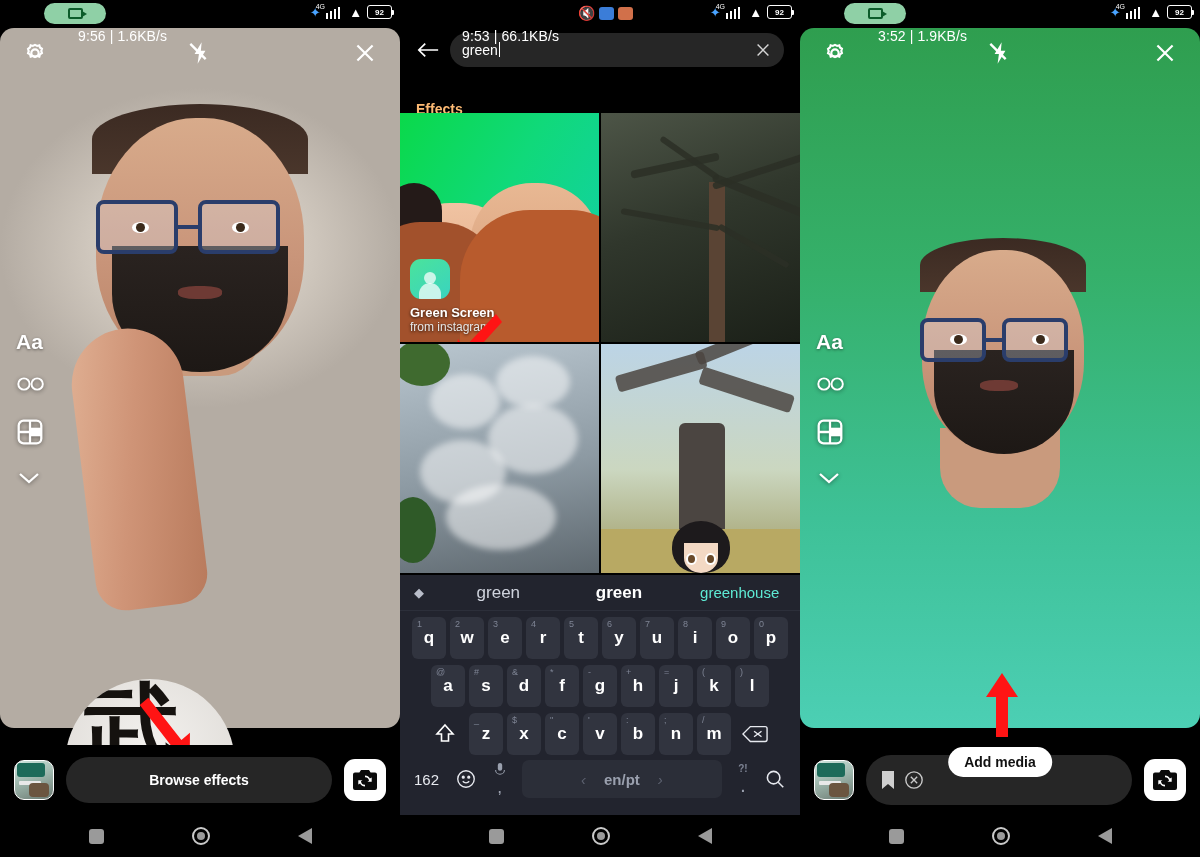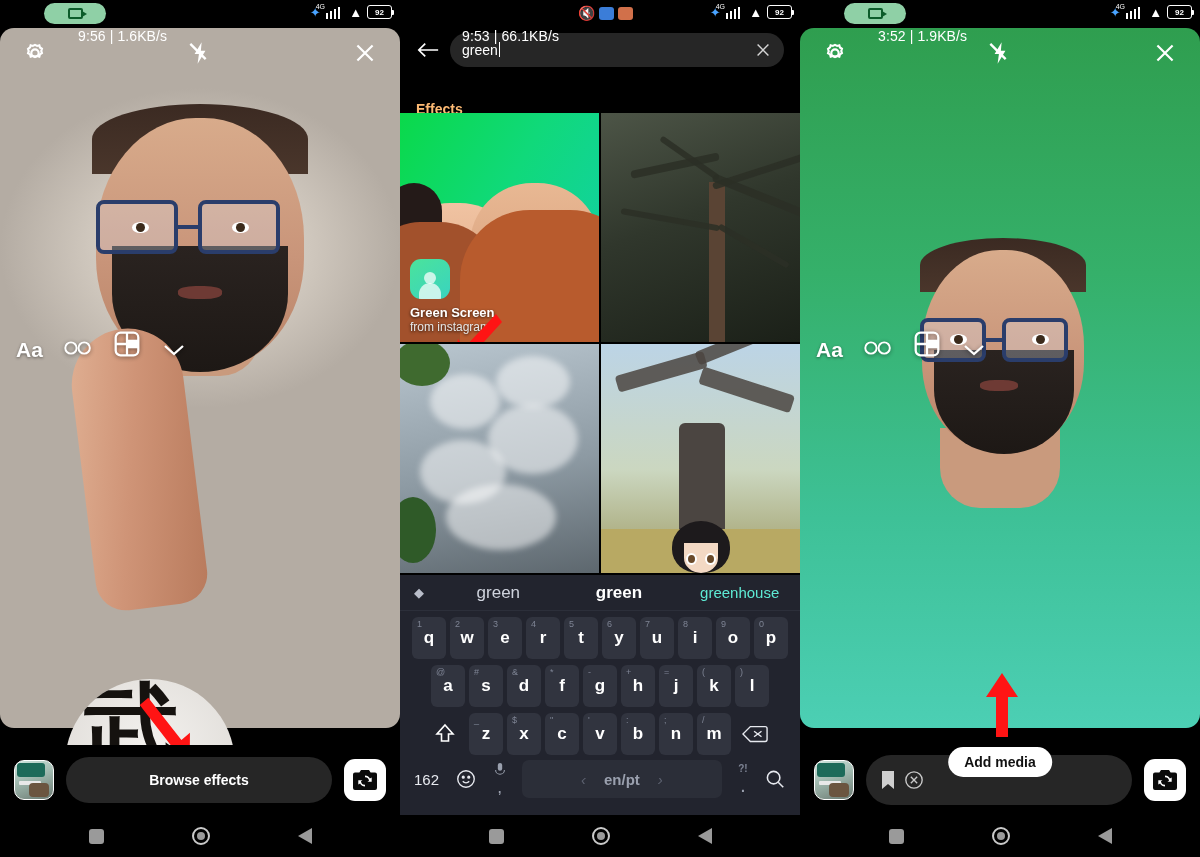--- a/index.html
+++ b/index.html
@@ -91,21 +91,21 @@
   .cam-top {
     position: absolute; top: 28px; left: 0; width: 400px; height: 50px;
     display: flex; align-items: center; justify-content: space-between;
     padding: 0 22px; z-index: 12;
   }
   .ic { color: #fff; cursor: pointer; display:flex; align-items:center; justify-content:center; }
 
   
   .tool-rail {
     position: absolute; left: 16px; top: 330px; width: 48px; z-index: 12;
-    display: flex; flex-direction: row; align-items: flex-end; gap: 20px;
+    display: flex; flex-direction: column; align-items: flex-start; gap: 20px;
   }
   .tool-aa { color:#fff; font-weight: bold; font-size: 21px; text-shadow: 0 1px 3px rgba(0,0,0,.45); }
   .tool-ic { color:#fff; filter: drop-shadow(0 1px 2px rgba(0,0,0,.45)); }
 
   
   .shutter-wrap { position:absolute; left:0; bottom:0; width:400px; height:180px; z-index: 14; }
   .big-circle {
     position:absolute; left:65px; bottom:8px; width:170px; height:170px; border-radius:50%;
     background: radial-gradient(circle at 50% 40%, #f3f1ee 0%, #e2dfdb 70%, #cdc9c4 100%);
     overflow:hidden;

